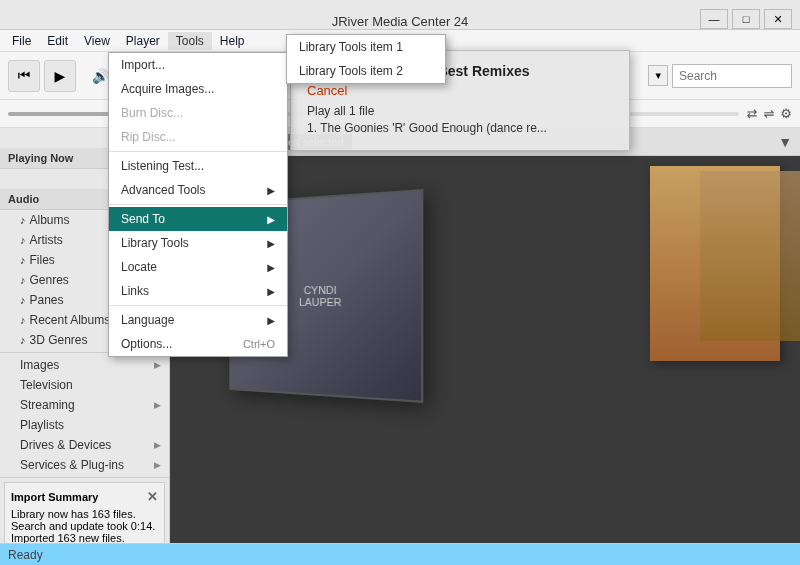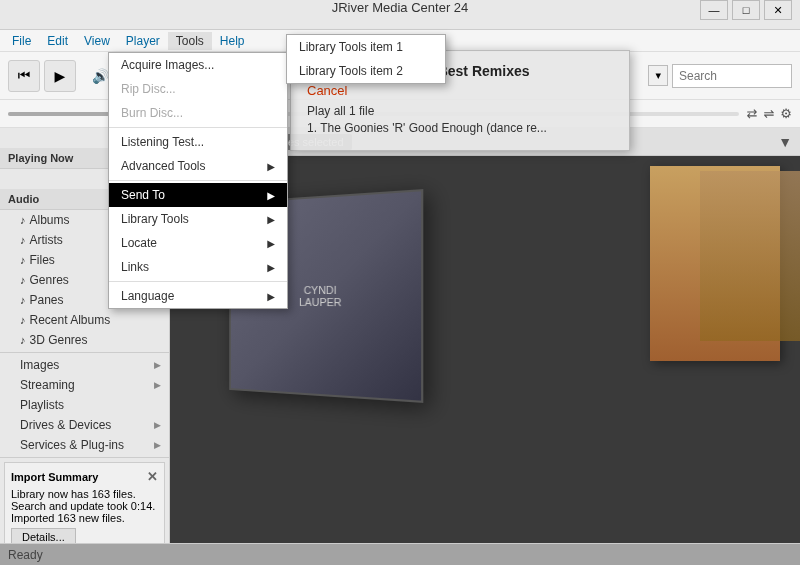--- a/index.html
+++ b/index.html
@@ -11,21 +11,21 @@
       font-size: 12px;
       overflow: hidden;
       position: relative;
     }
 
     
     #title-bar {
       background: #e8e8e8;
       height: 30px;
       display: flex;
-      align-items: flex-start;
+      align-items: flex-end;
       justify-content: space-between;
       border-bottom: 1px solid #ccc;
       padding: 0 8px;
     }
     #title-bar .title {
       position: absolute;
       left: 50%;
       transform: translateX(-50%);
       font-size: 13px;
       color: #333;
@@ -53,21 +53,21 @@
       height: 22px;
       display: flex;
       align-items: center;
       border-bottom: 1px solid #ddd;
       padding: 0 4px;
     }
     .menu-item {
       padding: 2px 8px;
       cursor: pointer;
       font-size: 12px;
-      color: #0369a1;
+      color: #0f172a;
     }
     .menu-item:hover, .menu-item.active {
       background: #0078d4;
       color: white;
     }
     .menu-item.active {
       background: #e0e0e0;
       color: #333;
     }
 
@@ -355,21 +355,21 @@
       padding: 5px 12px;
       font-size: 12px;
       cursor: pointer;
       color: #333;
       display: flex;
       align-items: center;
       justify-content: space-between;
       white-space: nowrap;
     }
     .dropdown-item:hover, .dropdown-item.highlighted {
-      background: #000000;
+      background: #0f766e;
       color: white;
       align-items: center;
     }
     .dropdown-item.disabled {
       color: #aaa;
       cursor: default;
     }
     .dropdown-separator {
       border-top: 1px solid #ddd;
       margin: 2px 0;
@@ -419,21 +419,21 @@
       margin-bottom: 3px;
     }
 
     
     #status-bar {
       position: absolute;
       bottom: 0;
       left: 0;
       right: 0;
       height: 22px;
-      background: #a3a3a3;
+      background: #7dd3fc;
       border-top: 1px solid #ccc;
       display: flex;
       align-items: center;
       padding: 0 8px;
       font-size: 12px;
       color: #444;
     }
   </style>
 </head>
 <body>
@@ -511,20 +511,23 @@
       <span class="icon">♪</span>
       <span>Recent Albums</span>
     </div>
     <div class="sidebar-item">
       <span class="icon">♪</span>
       <span>3D Genres</span>
     </div>
     <div class="sidebar-separator"></div>
     <div class="sidebar-item has-arrow">
       <span>Images</span>
+    </div>
+    <div class="sidebar-item">
+      <span>Television</span>
     </div>
     <div class="sidebar-item has-arrow">
       <span>Streaming</span>
     </div>
     <div class="sidebar-item">
       <span>Playlists</span>
     </div>
     <div class="sidebar-item has-arrow">
       <span>Drives &amp; Devices</span>
     </div>
@@ -563,23 +566,24 @@
         <div class="album-cover-text">CYNDI<br>LAUPER</div>
       </div>
       <div class="album-cover-right"></div>
       <div class="album-cover-far-right"></div>
 
     </div>
   </div>
 </div>
 
 <div id="tools-menu">
+  <div class="dropdown-item">Import...</div>
   <div class="dropdown-item">Acquire Images...</div>
+  <div class="dropdown-item disabled">Burn Disc...</div>
   <div class="dropdown-item disabled">Rip Disc...</div>
-  <div class="dropdown-item disabled">Burn Disc...</div>
   <div class="dropdown-separator"></div>
   <div class="dropdown-item">Listening Test...</div>
   <div class="dropdown-item">
     Advanced Tools
     <span class="dropdown-arrow">▶</span>
   </div>
   <div class="dropdown-separator"></div>
   <div class="dropdown-item highlighted">
     Send To
     <span class="dropdown-arrow">▶</span>
@@ -594,20 +598,24 @@
   </div>
   <div class="dropdown-item">
     Links
     <span class="dropdown-arrow">▶</span>
   </div>
   <div class="dropdown-separator"></div>
   <div class="dropdown-item">
     Language
     <span class="dropdown-arrow">▶</span>
   </div>
+  <div class="dropdown-item">
+    Options...
+    <span class="dropdown-shortcut">Ctrl+O</span>
+  </div>
 </div>
 
 <div id="library-tools-submenu">
   <div class="dropdown-item">Library Tools item 1</div>
   <div class="dropdown-item">Library Tools item 2</div>
 </div>
 
 <div id="info-panel">
   <div class="info-title">Cyndi Lauper - The Best Remixes</div>
   <div class="info-cancel">Cancel</div>

